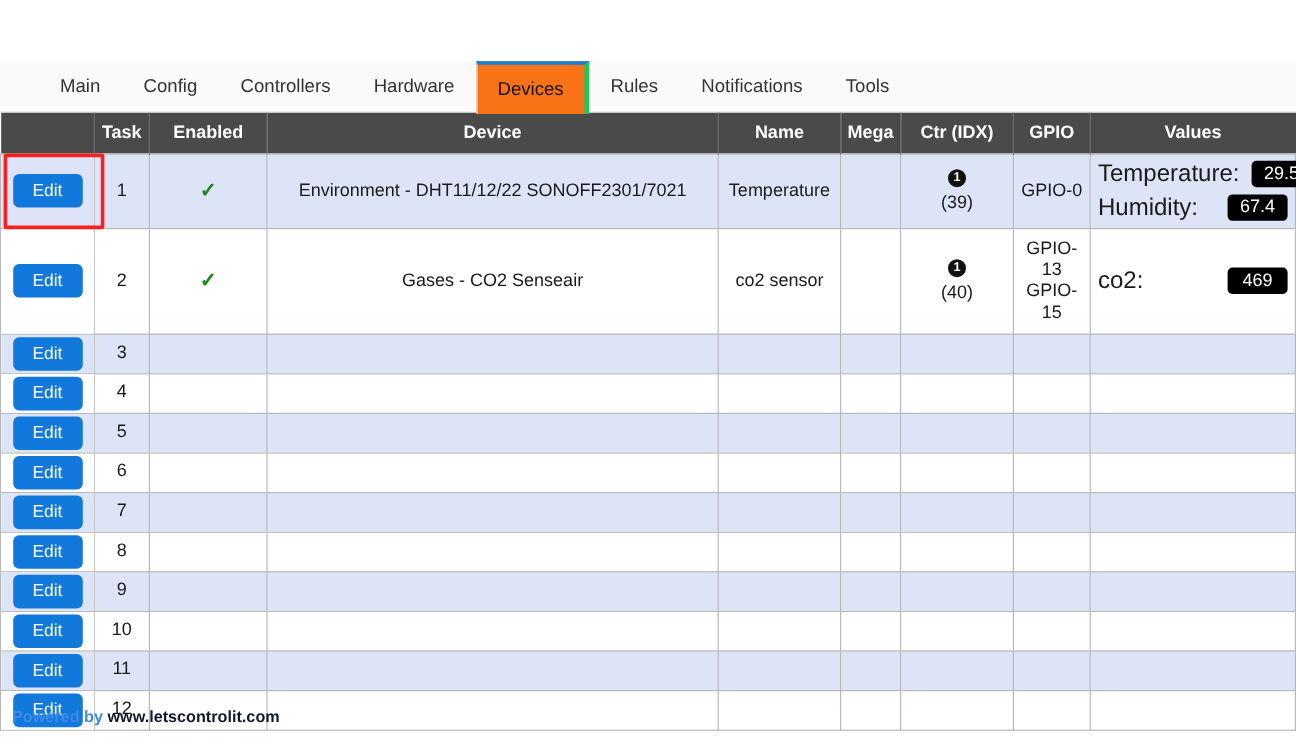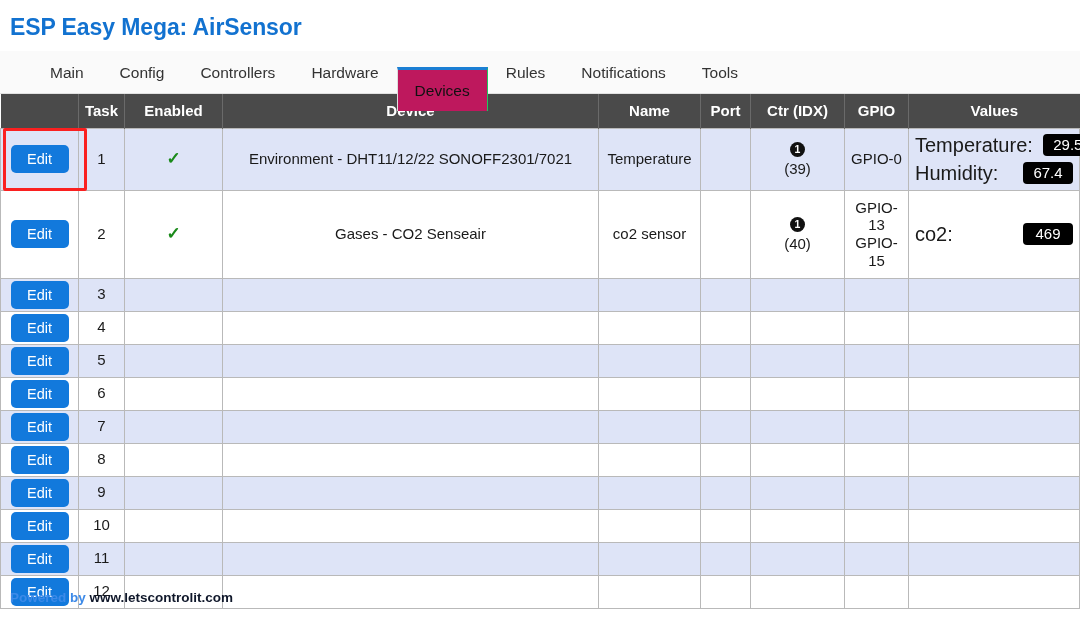--- a/index.html
+++ b/index.html
@@ -47,26 +47,26 @@
     color: #333333;
     background: transparent;
     border: 1px solid transparent;
     border-bottom: none;
     position: relative;
     cursor: pointer;
     white-space: nowrap;
     margin-top: 1px;
   }
   .nav-tab.active {
-    background: #be185d;
+    background: #f97316;
     border-left: 1px solid #dddddd;
-    border-right: 1px solid #22c55e;
+    border-right: 4px solid #22c55e;
     border-top: 3px solid #1b7fd4;
     color: #111111;
-    margin-top: 16px;
+    margin-top: 0;
     height: 44px;
     z-index: 3;
   }
 
   
   .tbl-wrap {
     position: absolute;
     left: 0; top: 94px;
     width: 1080px;
   }
@@ -216,21 +216,20 @@
     border: 1.5px solid #e9eaec;
     border-radius: 50%;
     font-size: 16px;
   }
 </style>
 </head>
 <body>
 
 <div id="page">
 
-  <div class="page-title">ESP Easy Mega: AirSensor</div>
 
   <div class="nav-bar" id="nav-bar">
       <div class="nav-tab">Main</div>
       <div class="nav-tab">Config</div>
       <div class="nav-tab">Controllers</div>
       <div class="nav-tab">Hardware</div>
       <div class="nav-tab active">Devices</div>
       <div class="nav-tab">Rules</div>
       <div class="nav-tab">Notifications</div>
       <div class="nav-tab">Tools</div>
@@ -238,21 +237,21 @@
 
   <div class="tbl-wrap">
     <table class="devices">
       <thead>
         <tr id="head-row">
             <th style="width: 78px;"></th>
             <th style="width: 46px;">Task</th>
             <th style="width: 98px;">Enabled</th>
             <th style="width: 376px;">Device</th>
             <th style="width: 102px;">Name</th>
-            <th style="width: 50px;">Port</th>
+            <th style="width: 50px;">Mega</th>
             <th style="width: 94px;">Ctr (IDX)</th>
             <th style="width: 64px;">GPIO</th>
             <th style="width: auto;">Values</th>
           </tr>
       </thead>
       <tbody id="body-rows">
           <tr class="row-odd row-tall-1">
             <td class="c-edit">
               <div class="edit-cell-inner">
                 <button class="edit-btn">Edit</button>

